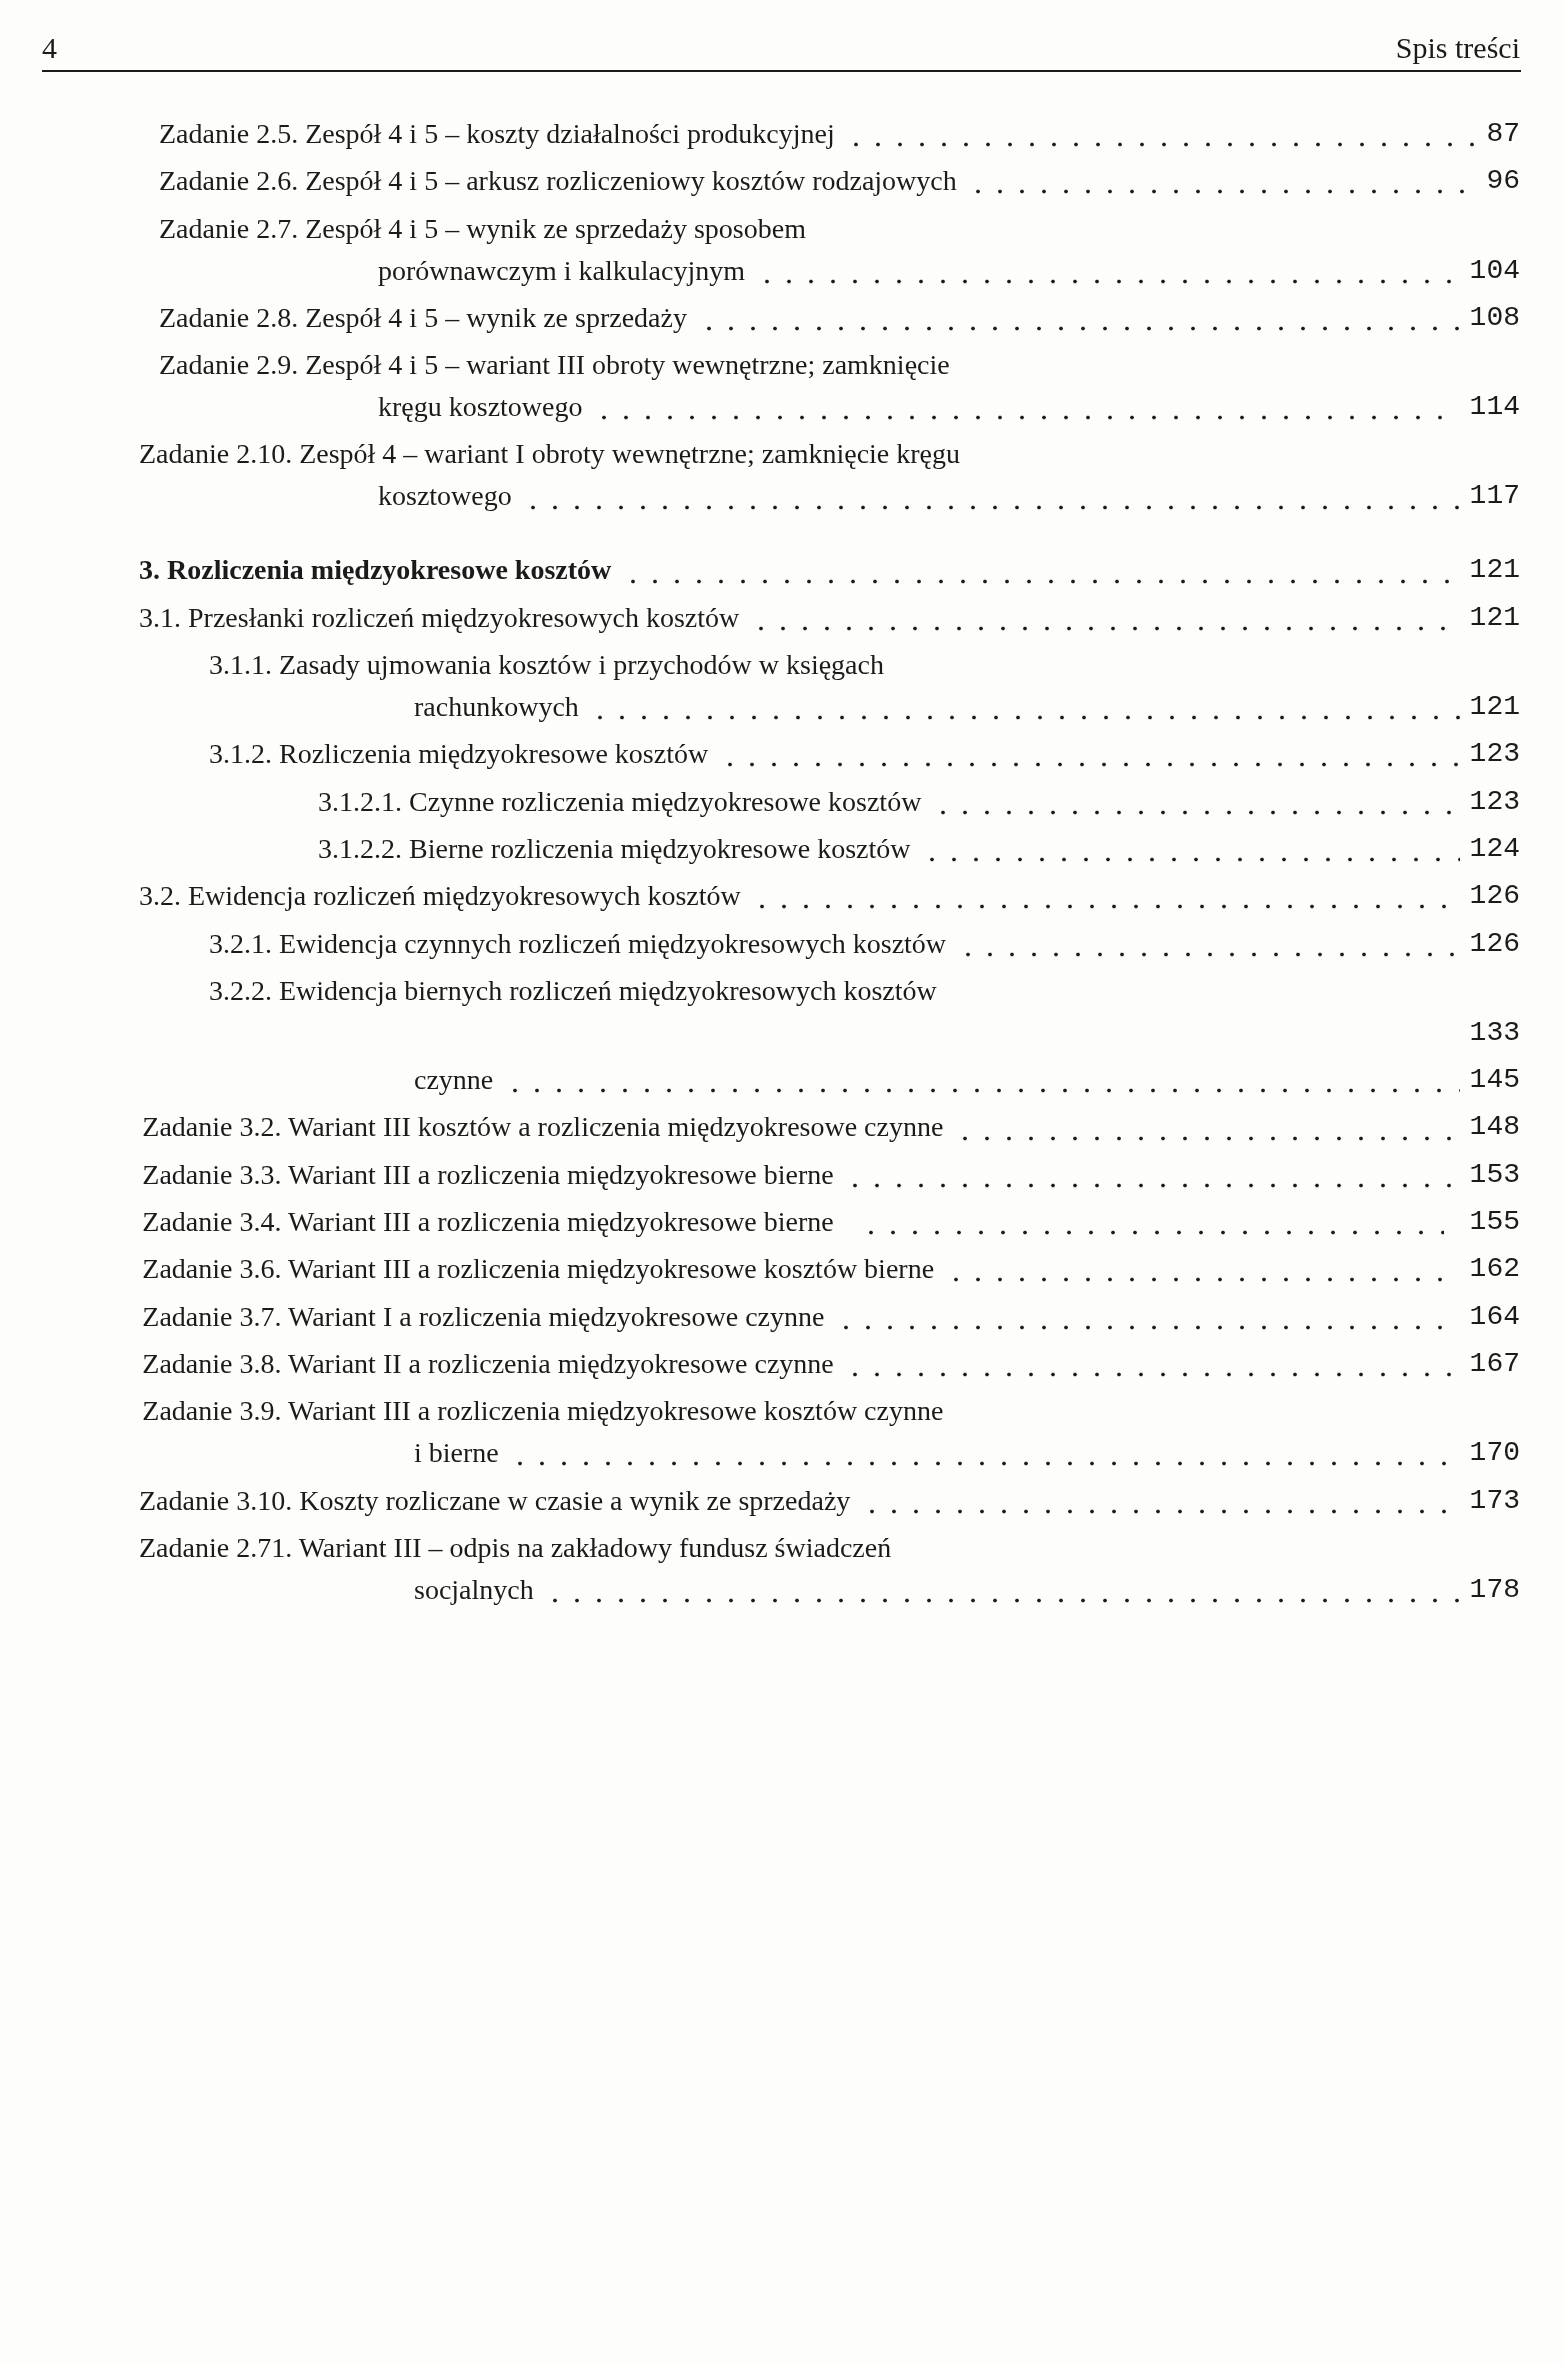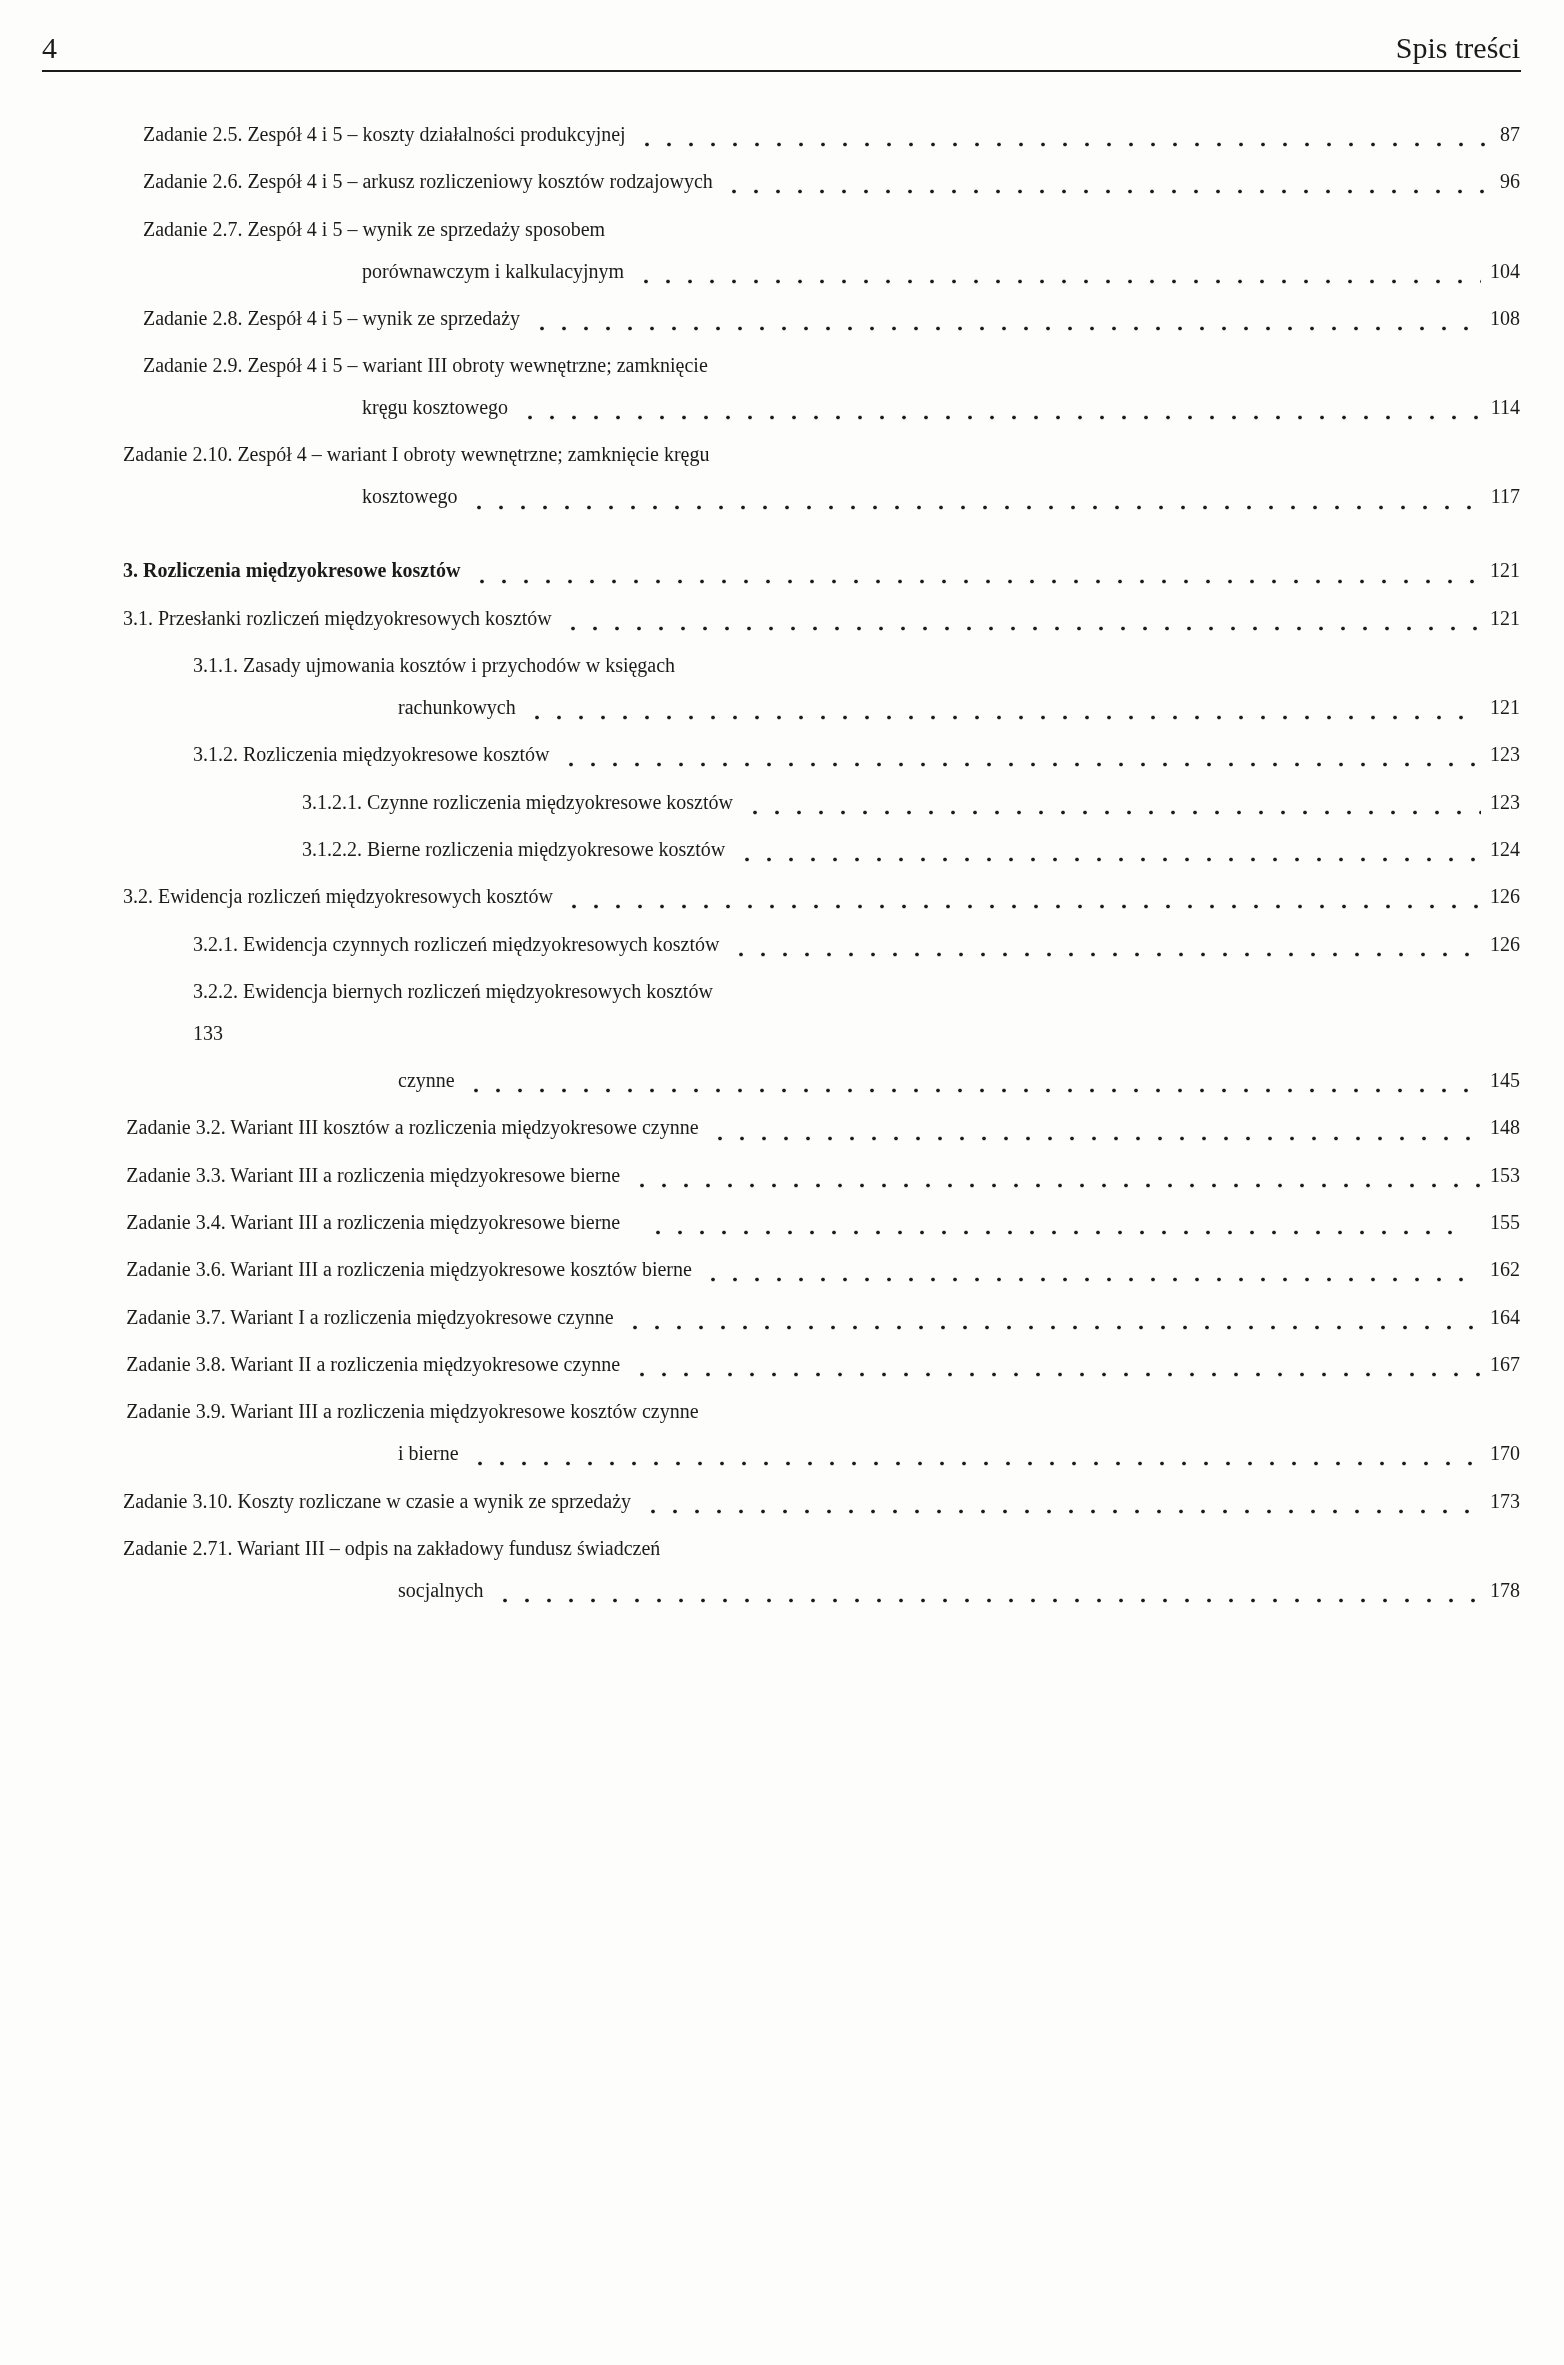--- a/index.html
+++ b/index.html
@@ -28,43 +28,43 @@
     position: absolute;
     top: 70px;
     left: 42px;
     right: 43px;
     height: 2px;
     background: var(--text-color, #1b1b1b);
   }
   .toc {
     position: absolute;
     top: 113px;
-    left: 123px;
+    left: 139px;
     right: 44px;
-    font-size: 20px;
+    font-size: 28px;
   }
   .entry { margin-bottom: 5.3px; }
   .entry.gap-before { margin-top: 32px; }
   .entry.bold .text { font-weight: bold; }
   .line {
     display: flex;
     align-items: stretch;
     line-height: 42px;
   }
   .text { white-space: nowrap; flex: 0 0 auto; }
   .leader {
     flex: 1 1 auto;
     min-width: 26.5px;
     margin: 0 9.3px 0 10.6px;
     background-image: radial-gradient(circle, var(--text-color, #1b1b1b) 1.5px, rgba(0,0,0,0) 2.1px);
     background-size: 22px 6.6px;
     background-repeat: repeat-x;
     background-position: left bottom 7.3px;
   }
-  .page-num { flex: 0 0 auto; text-align: left; white-space: nowrap; }
+  .page-num { flex: 0 0 auto; text-align: right; white-space: nowrap; font-family: Liberation Mono, monospace; }
 </style>
 </head>
 <body style="--text-color: #1b1b1b; --bg-color: #fdfdfb;">
 
 <header class="page-header">
   <span>4</span>
   <span>Spis treści</span>
 </header>
 <div class="header-rule"></div>
 

